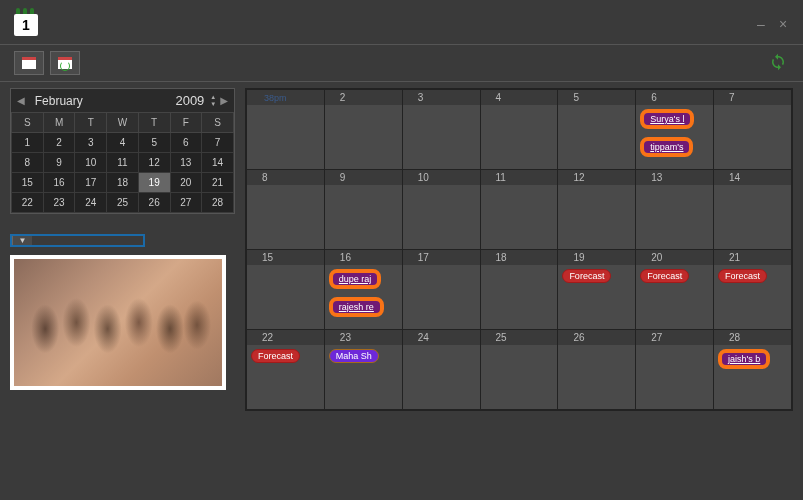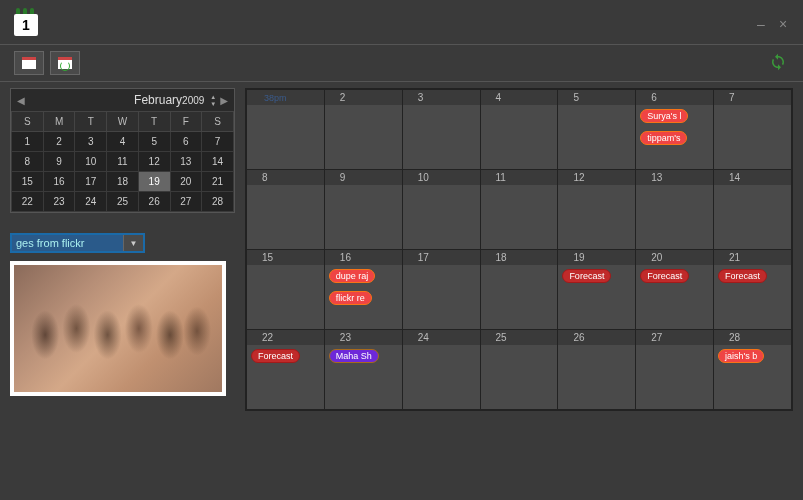--- a/index.html
+++ b/index.html
@@ -125,27 +125,27 @@
   padding: 4px 6px;
   background: #2a2a2a;
 }
 .mini-header .nav {
   cursor: pointer;
   font-size: 10px;
   color: #888;
 }
 .mini-header .month {
   flex: 1;
-  text-align: right;
+  text-align: left;
   padding-left: 10px;
   font-size: 12px;
   color: #ddd;
 }
 .mini-header .year {
-  font-size: 10px;
+  font-size: 13px;
   color: #ddd;
   padding-right: 6px;
 }
 .mini-header .spinner {
   display: flex;
   flex-direction: column;
   gap: 1px;
   margin-right: 4px;
 }
 .mini-header .spinner span {
@@ -259,21 +259,21 @@
   color: #fff;
   border-radius: 8px;
   padding: 1px 6px;
   margin: 2px 2px;
   white-space: nowrap;
   overflow: hidden;
   text-overflow: clip;
   display: inline-block;
   max-width: calc(100% - 4px);
 }
-.event.blue { background: #ef4444; border: 1px solid #f97316; }
+.event.blue { background: #701a75; border: 4px solid #f97316; text-decoration: underline; }
 .event.red { background: #c02a2a; border: 1px solid #a01a1a; text-align: center; }
 .event.orange { background: #6d28d9; border: 1px solid #a86a1a; }
 .faint-text {
   font-size: 9px;
   color: #3a5a8a;
   padding: 2px;
 }
 </style>
 </head>
 <body>
@@ -365,21 +365,20 @@
               <td>25</td>
               <td>26</td>
               <td>27</td>
               <td>28</td>
             </tr>
           </tbody>
       </table>
     </div>
 
     <div class="dropdown">
-      <input type="text" value="ges from flickr" style="">
       <div class="arrow">▼</div>
     </div>
 
     <div class="photo"></div>
   </div>
 
   <div class="calendar-grid">
     <table>
         <tbody id="big-body">
           <tr>
@@ -423,21 +422,21 @@
               <span class="daynum">13</span>
             </td>
             <td>
               <span class="daynum">14</span>
             </td>
           </tr>
           <tr>
             <td>
               <span class="daynum">15</span>
             </td>
-            <td><span class="daynum">16</span><div class="event blue">dupe raj</div><div class="event blue">flickr re</div></td>
+            <td><span class="daynum">16</span><div class="event blue">dupe raj</div><div class="event blue">rajesh re</div></td>
             <td>
               <span class="daynum">17</span>
             </td>
             <td>
               <span class="daynum">18</span>
             </td>
             <td><span class="daynum">19</span><div class="event red">Forecast</div></td>
             <td><span class="daynum">20</span><div class="event red">Forecast</div></td>
             <td><span class="daynum">21</span><div class="event red">Forecast</div></td>
           </tr>

